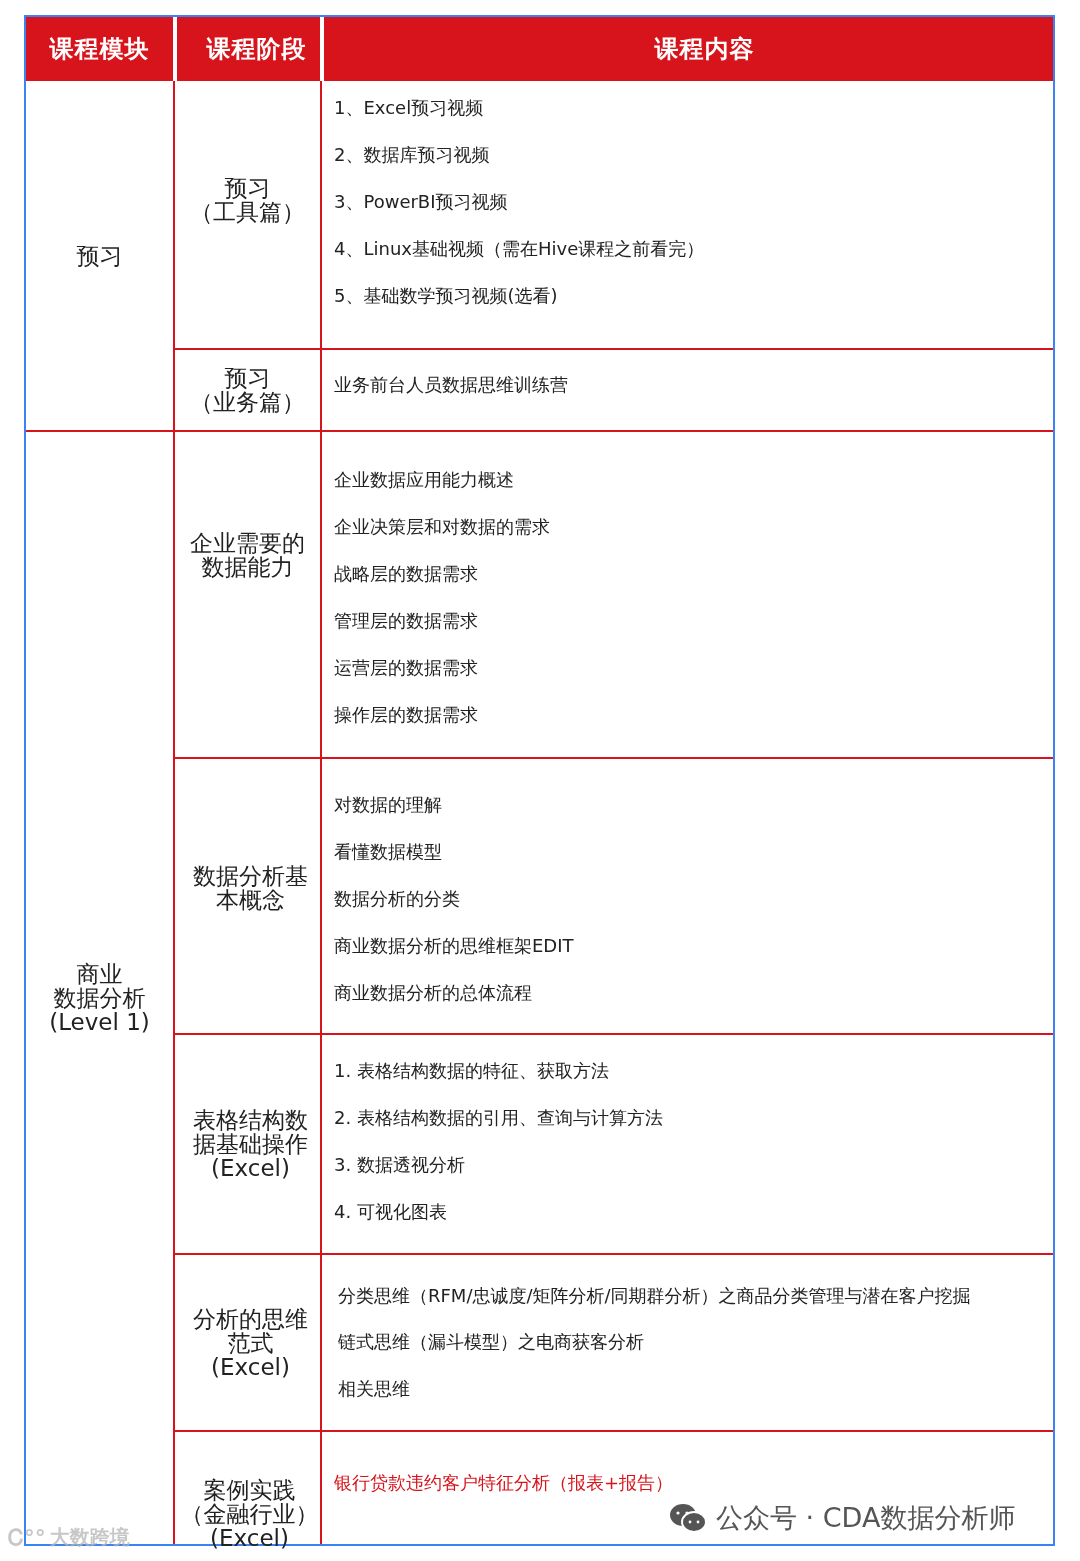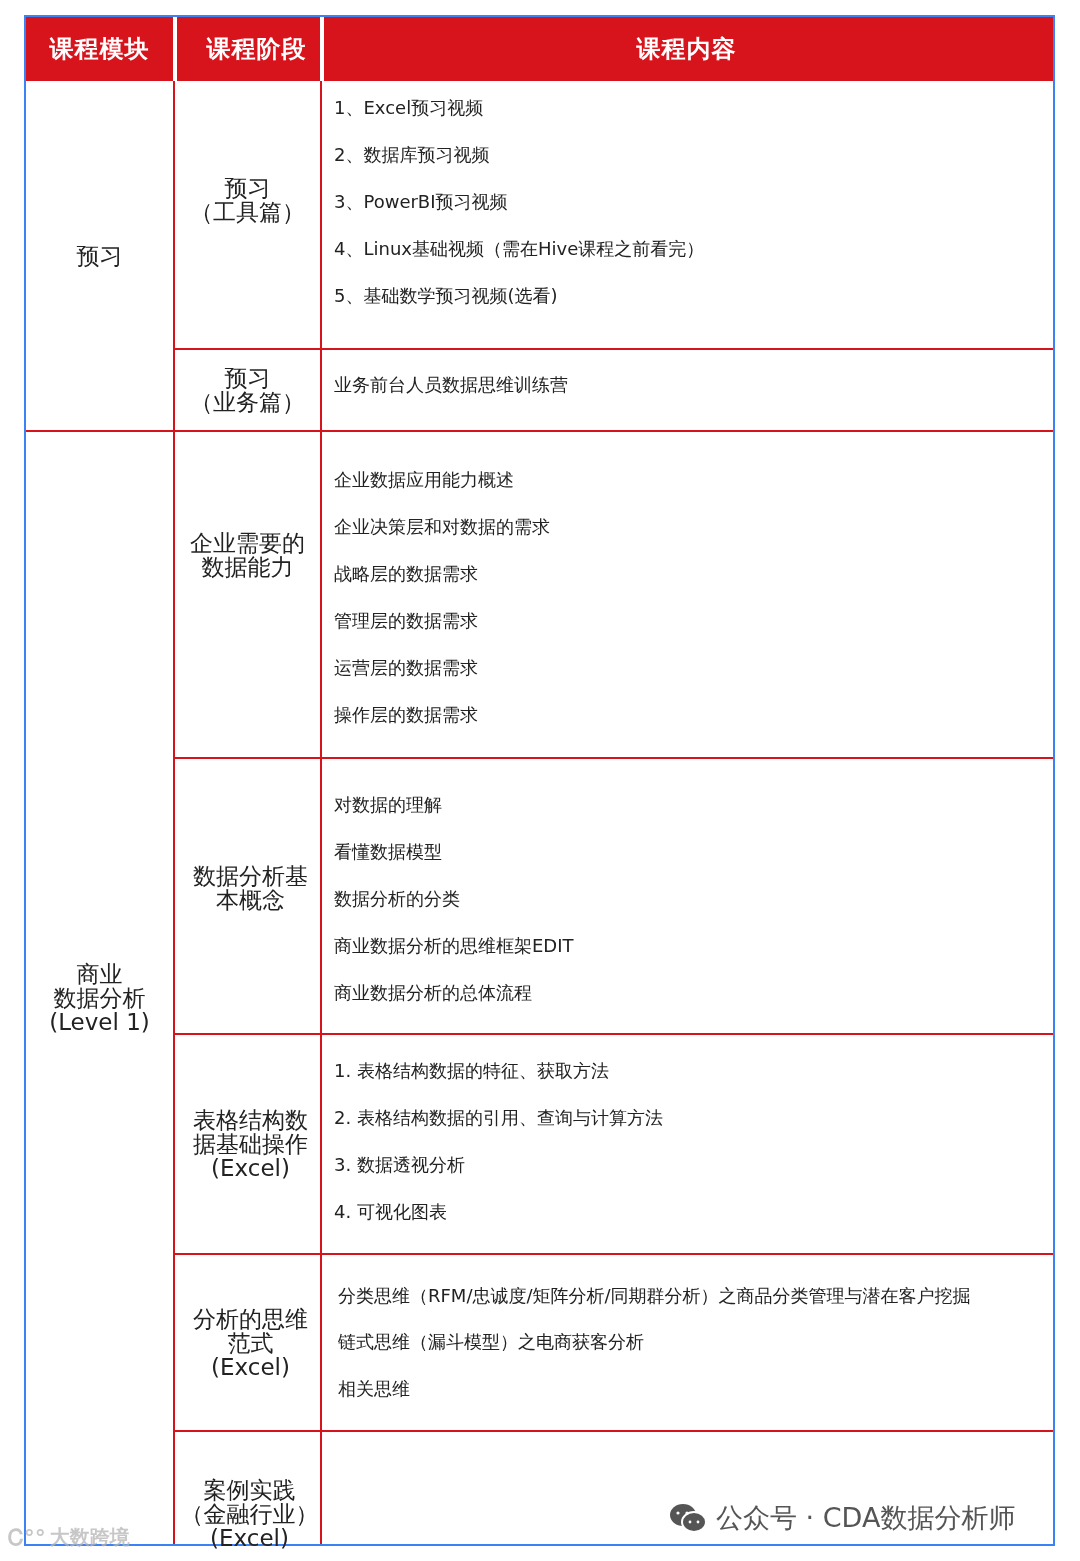--- a/index.html
+++ b/index.html
@@ -117,21 +117,21 @@
 </head>
 <body>
 
 <div class="table">
 
   <div class="header">
     <div class="hcell" style="left:0;width:147px;">课程模块</div>
     <div class="hsep" style="left:147px;"></div>
     <div class="hcell" style="left:151px;width:143px;padding-left:8px;">课程阶段</div>
     <div class="hsep" style="left:294px;"></div>
-    <div class="hcell" style="left:296px;width:729px;">课程内容</div>
+    <div class="hcell" style="left:314px;width:729px;">课程内容</div>
   </div>
 
   <div class="vline" style="left:147px;top:64px;height:1463px;"></div>
   <div class="vline" style="left:294px;top:64px;height:1463px;"></div>
 
   <div class="hline" style="left:147px;top:331px;width:880px;"></div>
   <div class="hline" style="left:0;top:413px;width:1027px;"></div>
   <div class="hline" style="left:147px;top:740px;width:880px;"></div>
   <div class="hline" style="left:147px;top:1016px;width:880px;"></div>
   <div class="hline" style="left:147px;top:1236px;width:880px;"></div>
@@ -228,20 +228,23 @@
     <div class="item">链式思维（漏斗模型）之电商获客分析</div>
     <div class="item">相关思维</div>
   </div>
 
   <div class="cell stage-text" style="left:149px;top:1415px;width:145px;height:140px;padding-left:4px;margin-top:12px;">
     <div>
       <div>案例实践</div>
       <div>（金融行业）</div>
       <div>(Excel)</div>
     </div>
+  </div>
+  <div class="content" style="left:296px;top:1415px;width:731px;height:112px;padding-bottom:12px;">
+    <div class="item red">银行贷款违约客户特征分析（报表+报告）</div>
   </div>
 </div>
 
 <div class="watermark-left">
   <span style="font-size:22px;">Ꮯ°°</span>
   <span>大数跨境</span>
 </div>
 
 <div class="watermark-right">
   <span class="wechat-icon">

